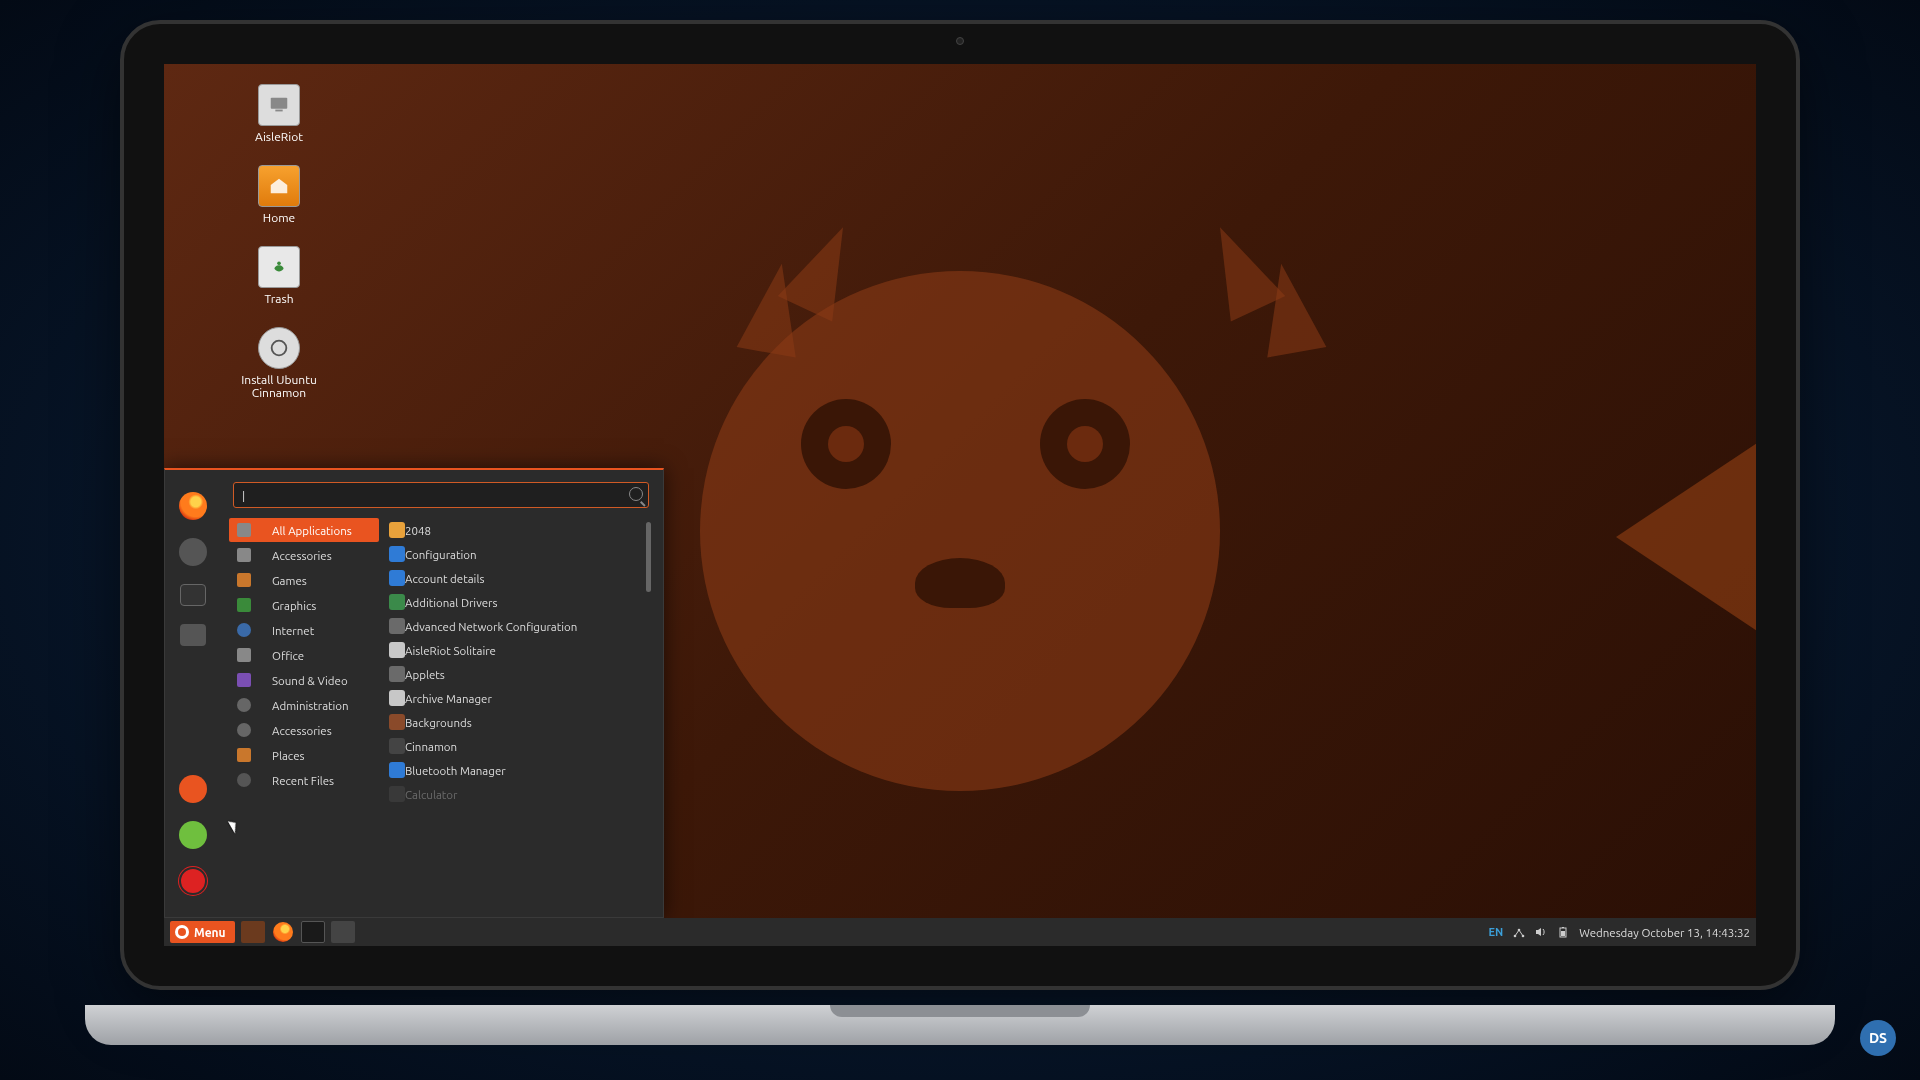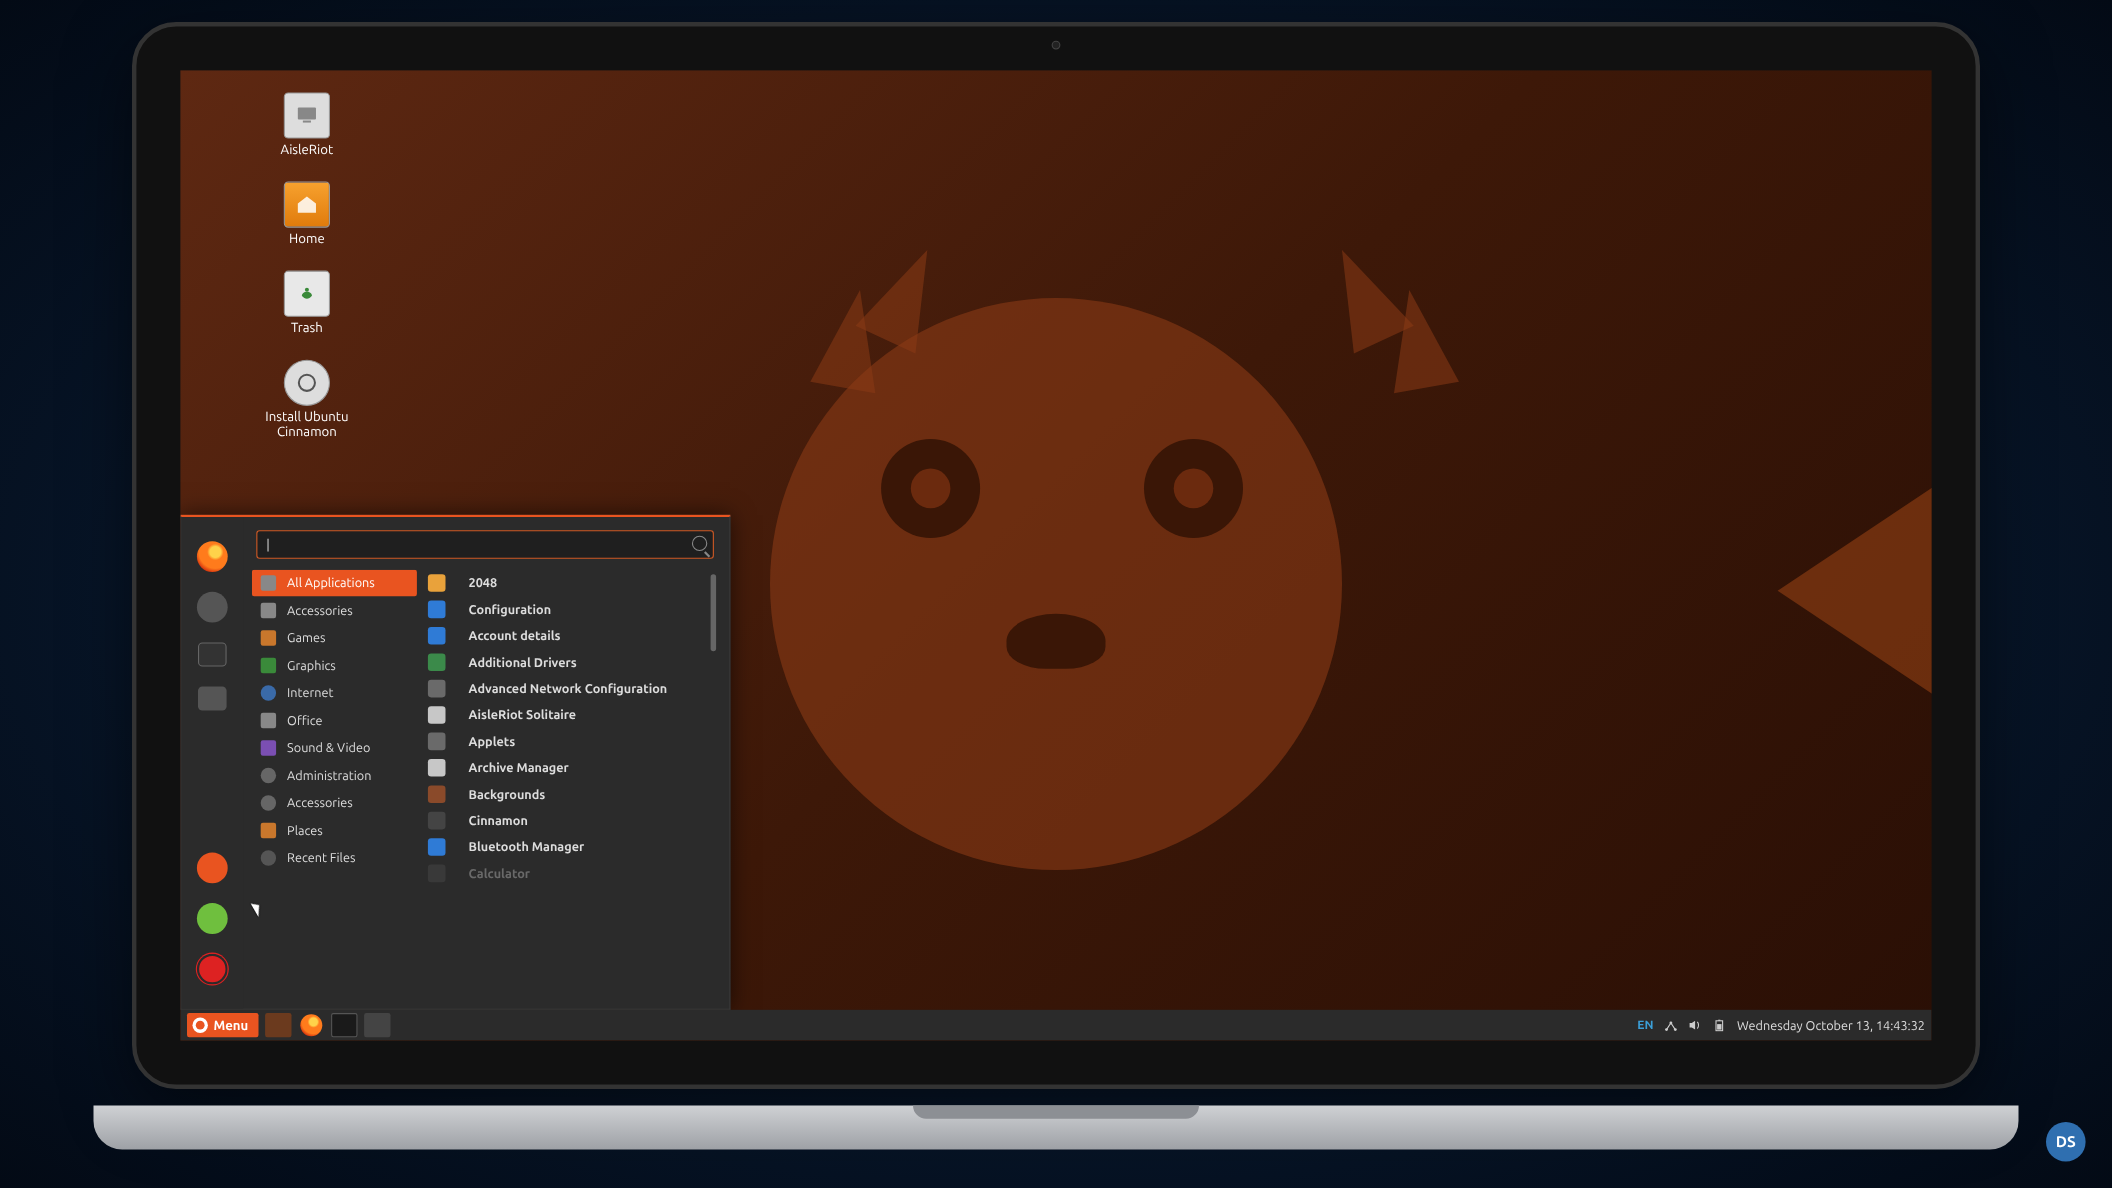--- a/index.html
+++ b/index.html
@@ -57,32 +57,32 @@
 .favbtn.lock{background:#e95420;}
 .favbtn.logout{background:#6fbf3e;}
 .favbtn.power{background:#d22; box-shadow:inset 0 0 0 2px #2b2b2b, 0 0 0 1px #d22;}
 .menucol{flex:1; display:flex; flex-direction:column; padding:12px 10px 6px 8px;}
 .search{ position:relative; margin:0 4px 10px 4px;}
 .search input{ width:100%; height:26px; background:#1f1f1f; border:1px solid #d05a25; border-radius:3px; color:#ddd; padding:0 26px 0 8px; font-size:12px; outline:none;}
 .search .sicon{position:absolute; right:6px; top:5px; width:14px;height:14px; border:1.5px solid #888; border-radius:50%;}
 .search .sicon::after{content:"";position:absolute;right:-4px;bottom:-4px;width:6px;height:1.5px;background:#888;transform:rotate(45deg);}
 .cols{flex:1; display:flex; gap:4px; overflow:hidden;}
 .catcol{ width:150px; display:flex; flex-direction:column; gap:1px; }
-.cat{ height:24px; display:flex; align-items:center; gap:10px; padding:0 8px; font-size:11.5px; color:#ddd; cursor:pointer; border-radius:2px;}
+.cat{ height:24px; display:flex; align-items:center; gap:21px; padding:0 8px; font-size:11.5px; color:#ddd; cursor:pointer; border-radius:2px;}
 .cat.active{ background:#e95420; color:#fff; }
 .cat .ci{width:14px;height:14px;background:#888;border-radius:2px;flex-shrink:0;}
 .cat .ci.folder{background:#c9772c;}
 .cat .ci.purple{background:#7b4fb3;}
 .cat .ci.green{background:#3a8a3a;}
 .cat .ci.globe{background:#3a6aa8;border-radius:50%;}
 .cat .ci.gear{background:#666;border-radius:50%;}
 .cat .ci.time{background:#555;border-radius:50%;}
 .appcol{ flex:1; position:relative; overflow:hidden;}
 .apps{ position:absolute; inset:0; overflow:hidden;}
-.app{ height:24px; display:flex; align-items:center; gap:21px; padding:0 6px; font-size:11.5px; color:#ddd; cursor:pointer;font-weight:bold;}
+.app{ height:24px; display:flex; align-items:center; gap:0; padding:0 6px; font-size:11.5px; color:#ddd; cursor:pointer;}
 .app .ai{width:16px;height:16px;border-radius:3px;flex-shrink:0;}
 .app.fade{opacity:.35;}
 .scroll{position:absolute;right:2px;top:4px;width:5px;height:70px;background:#666;border-radius:3px;}
 
 .taskbar{ position:absolute; left:0; right:0; bottom:0; height:28px; background:#2b2b2b; display:flex; align-items:center; padding:0 6px; gap:6px;}
 .menubtn{ height:22px; background:#e95420; color:#fff; font-size:12px; font-weight:600; display:flex; align-items:center; gap:5px; padding:0 9px 0 5px; border-radius:2px; cursor:pointer;}
 .menubtn .dot{width:14px;height:14px;background:#fff;border-radius:50%;display:flex;align-items:center;justify-content:center;}
 .menubtn .dot::before{content:"";width:8px;height:8px;background:#e95420;border-radius:50%;}
 .tb{ width:24px;height:22px;border-radius:2px;cursor:pointer;display:flex;align-items:center;justify-content:center;}
 .tb.show{background:#6b3a1e;}

